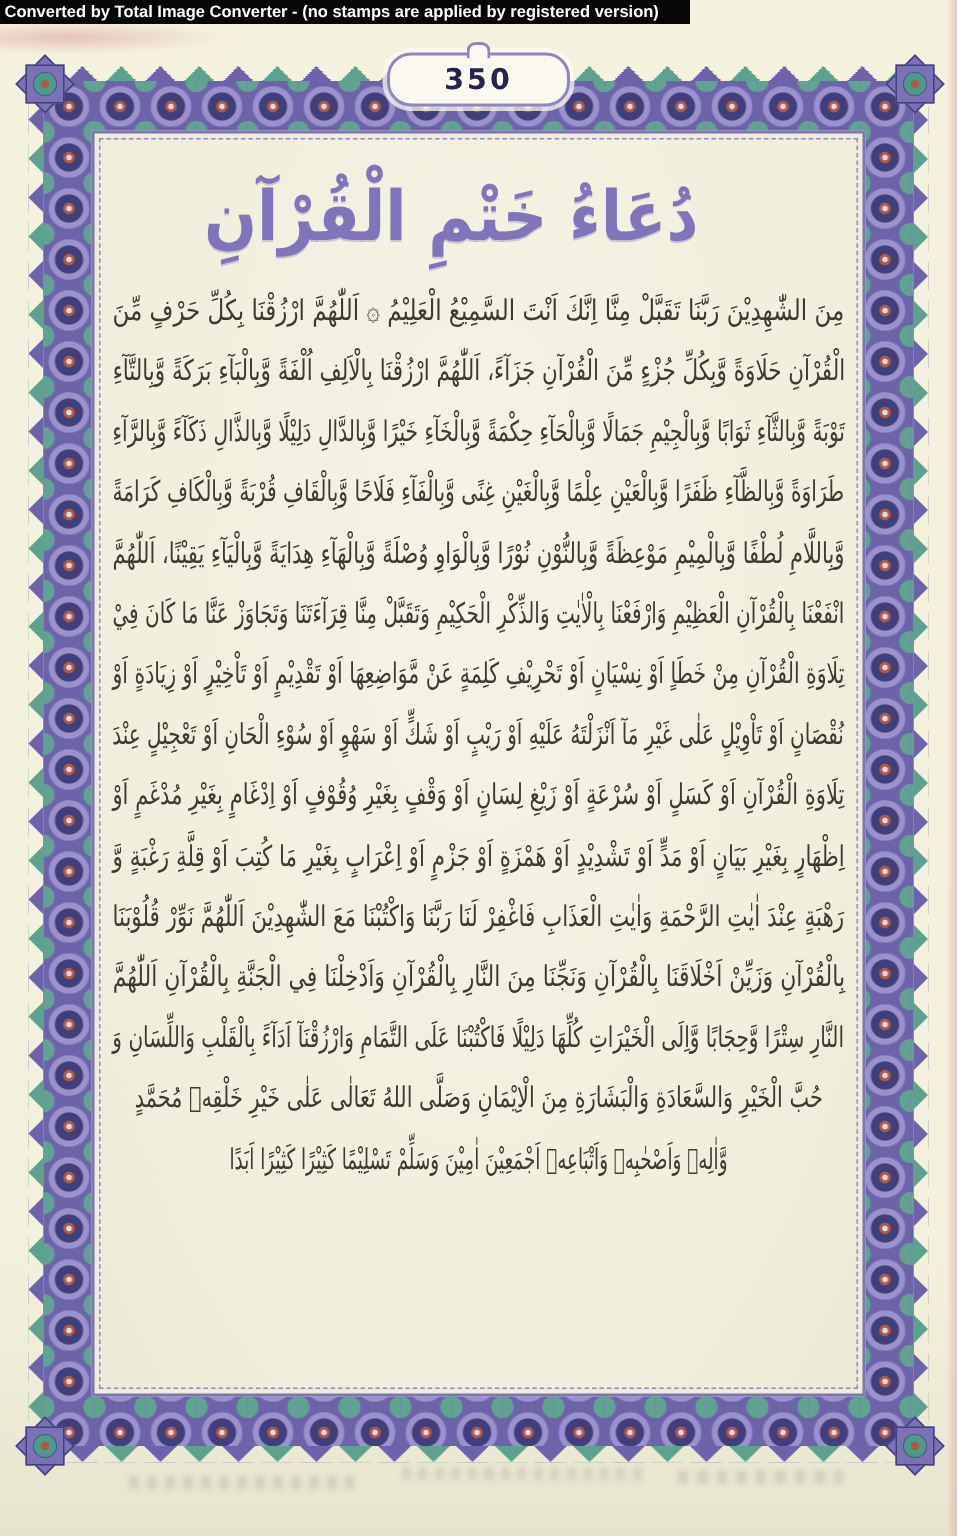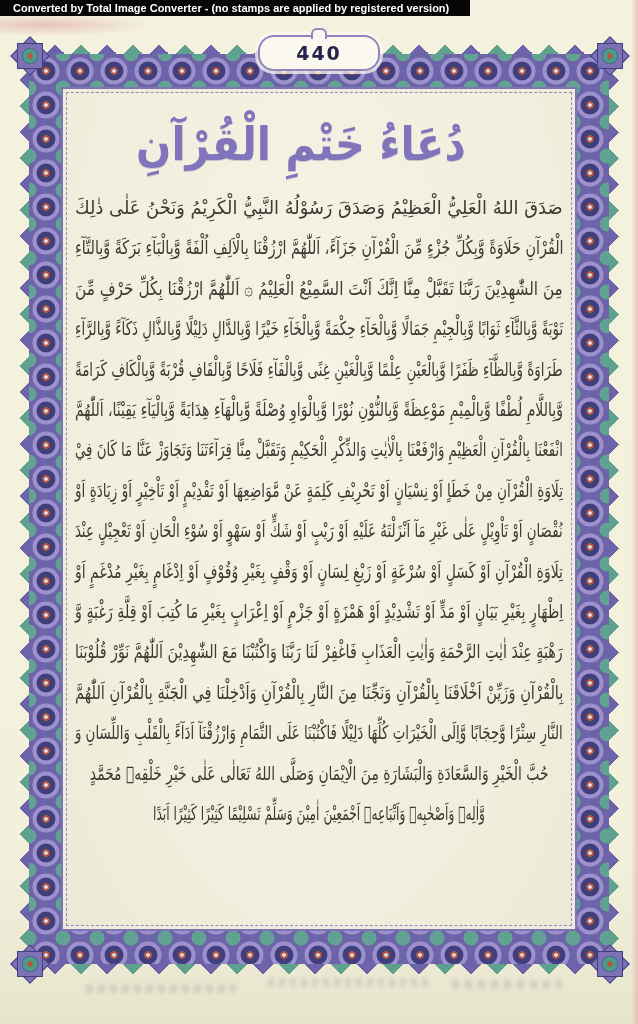--- a/index.html
+++ b/index.html
@@ -8,21 +8,21 @@
     background:
       linear-gradient(180deg, #f4f1de 0%, #f3f0db 82%, #ebe8d2 96%, #e7e4cd 100%);
     font-family:"DejaVu Sans", sans-serif;
   }
 
   
   .banner{
     position:absolute;top:0;left:0;height:16px;width:457px;
     background:#060606;color:#fff;
     font:bold 11px/16px "Liberation Sans", sans-serif;
-    padding-left:13px;white-space:nowrap;z-index:30;
+    padding-left:3px;white-space:nowrap;z-index:30;
   }
 
   
   .smudge-pink{
     position:absolute;left:0;top:14px;width:150px;height:22px;
     background:radial-gradient(ellipse at 30% 50%, rgba(214,140,140,.45), rgba(214,140,140,0) 70%);
     z-index:5;
   }
   .edge-right{
     position:absolute;right:0;top:0;width:7px;height:1024px;
@@ -170,34 +170,33 @@
 <div class="star star-br"></div>
 
 <div class="smudge sm1"></div>
 <div class="smudge sm2"></div>
 <div class="smudge sm3"></div>
 
 <div class="frame">
 
   <div class="cartouche">
     <div class="dome"></div>
-    <div class="pagenum">440</div>
+    <div class="pagenum">350</div>
   </div>
 
   <div class="inner1">
     <div class="inner2">
 
       <div class="title-wrap">
         <span class="title fit" lang="ar" style="transform: scaleX(0.901639);">دُعَاءُ خَتْمِ الْقُرْآنِ</span>
       </div>
 
       <div class="bodytext" lang="ar">
-        <div class="bline-wrap"><span class="bline fit" style="transform: scaleX(0.938462);">صَدَقَ اللهُ الْعَلِيُّ الْعَظِيْمُ وَصَدَقَ رَسُوْلُهُ النَّبِيُّ الْكَرِيْمُ وَنَحْنُ عَلٰى ذٰلِكَ</span></div>
+        <div class="bline-wrap"><span class="bline fit" style="transform: scaleX(0.806612);">مِنَ الشّٰهِدِيْنَ رَبَّنَا تَقَبَّلْ مِنَّا اِنَّكَ اَنْتَ السَّمِيْعُ الْعَلِيْمُ ۞ اَللّٰهُمَّ ارْزُقْنَا بِكُلِّ حَرْفٍ مِّنَ</span></div>
         <div class="bline-wrap"><span class="bline fit" style="transform: scaleX(0.753086);">الْقُرْآنِ حَلَاوَةً وَّبِكُلِّ جُزْءٍ مِّنَ الْقُرْآنِ جَزَآءً، اَللّٰهُمَّ ارْزُقْنَا بِالْاَلِفِ اُلْفَةً وَّبِالْبَآءِ بَرَكَةً وَّبِالتَّآءِ</span></div>
-        <div class="bline-wrap"><span class="bline fit" style="transform: scaleX(0.806612);">مِنَ الشّٰهِدِيْنَ رَبَّنَا تَقَبَّلْ مِنَّا اِنَّكَ اَنْتَ السَّمِيْعُ الْعَلِيْمُ ۞ اَللّٰهُمَّ ارْزُقْنَا بِكُلِّ حَرْفٍ مِّنَ</span></div>
         <div class="bline-wrap"><span class="bline fit" style="transform: scaleX(0.707246);">تَوْبَةً وَّبِالثَّآءِ ثَوَابًا وَّبِالْجِيْمِ جَمَالًا وَّبِالْحَآءِ حِكْمَةً وَّبِالْخَآءِ خَيْرًا وَّبِالدَّالِ دَلِيْلًا وَّبِالذَّالِ ذَكَآءً وَّبِالرَّآءِ</span></div>
         <div class="bline-wrap"><span class="bline fit" style="transform: scaleX(0.709302);">طَرَاوَةً وَّبِالظَّآءِ ظَفَرًا وَّبِالْعَيْنِ عِلْمًا وَّبِالْغَيْنِ غِنًى وَّبِالْفَآءِ فَلَاحًا وَّبِالْقَافِ قُرْبَةً وَّبِالْكَافِ كَرَامَةً</span></div>
         <div class="bline-wrap"><span class="bline fit" style="transform: scaleX(0.73716);">وَّبِاللَّامِ لُطْفًا وَّبِالْمِيْمِ مَوْعِظَةً وَّبِالنُّوْنِ نُوْرًا وَّبِالْوَاوِ وُصْلَةً وَّبِالْهَآءِ هِدَايَةً وَّبِالْيَآءِ يَقِيْنًا، اَللّٰهُمَّ</span></div>
         <div class="bline-wrap"><span class="bline fit" style="transform: scaleX(0.700143);">انْفَعْنَا بِالْقُرْآنِ الْعَظِيْمِ وَارْفَعْنَا بِالْاٰيٰتِ وَالذِّكْرِ الْحَكِيْمِ وَتَقَبَّلْ مِنَّا قِرَآءَتَنَا وَتَجَاوَزْ عَنَّا مَا كَانَ فِيْ</span></div>
         <div class="bline-wrap"><span class="bline fit" style="transform: scaleX(0.715543);">تِلَاوَةِ الْقُرْآنِ مِنْ خَطَاٍ اَوْ نِسْيَانٍ اَوْ تَحْرِيْفِ كَلِمَةٍ عَنْ مَّوَاضِعِهَا اَوْ تَقْدِيْمٍ اَوْ تَاْخِيْرٍ اَوْ زِيَادَةٍ اَوْ</span></div>
         <div class="bline-wrap"><span class="bline fit" style="transform: scaleX(0.701149);">نُقْصَانٍ اَوْ تَاْوِيْلٍ عَلٰى غَيْرِ مَآ اَنْزَلْتَهُ عَلَيْهِ اَوْ رَيْبٍ اَوْ شَكٍّ اَوْ سَهْوٍ اَوْ سُوْءِ الْحَانِ اَوْ تَعْجِيْلٍ عِنْدَ</span></div>
         <div class="bline-wrap"><span class="bline fit" style="transform: scaleX(0.73716);">تِلَاوَةِ الْقُرْآنِ اَوْ كَسَلٍ اَوْ سُرْعَةٍ اَوْ زَيْغِ لِسَانٍ اَوْ وَقْفٍ بِغَيْرِ وُقُوْفٍ اَوْ اِدْغَامٍ بِغَيْرِ مُدْغَمٍ اَوْ</span></div>
         <div class="bline-wrap"><span class="bline fit" style="transform: scaleX(0.750769);">اِظْهَارٍ بِغَيْرِ بَيَانٍ اَوْ مَدٍّ اَوْ تَشْدِيْدٍ اَوْ هَمْزَةٍ اَوْ جَزْمٍ اَوْ اِعْرَابٍ بِغَيْرِ مَا كُتِبَ اَوْ قِلَّةِ رَغْبَةٍ وَّ</span></div>
         <div class="bline-wrap"><span class="bline fit" style="transform: scaleX(0.751926);">رَهْبَةٍ عِنْدَ اٰيٰتِ الرَّحْمَةِ وَاٰيٰتِ الْعَذَابِ فَاغْفِرْ لَنَا رَبَّنَا وَاكْتُبْنَا مَعَ الشّٰهِدِيْنَ اَللّٰهُمَّ نَوِّرْ قُلُوْبَنَا</span></div>
         <div class="bline-wrap"><span class="bline fit" style="transform: scaleX(0.769716);">بِالْقُرْآنِ وَزَيِّنْ اَخْلَاقَنَا بِالْقُرْآنِ وَنَجِّنَا مِنَ النَّارِ بِالْقُرْآنِ وَاَدْخِلْنَا فِي الْجَنَّةِ بِالْقُرْآنِ اَللّٰهُمَّ</span></div>

